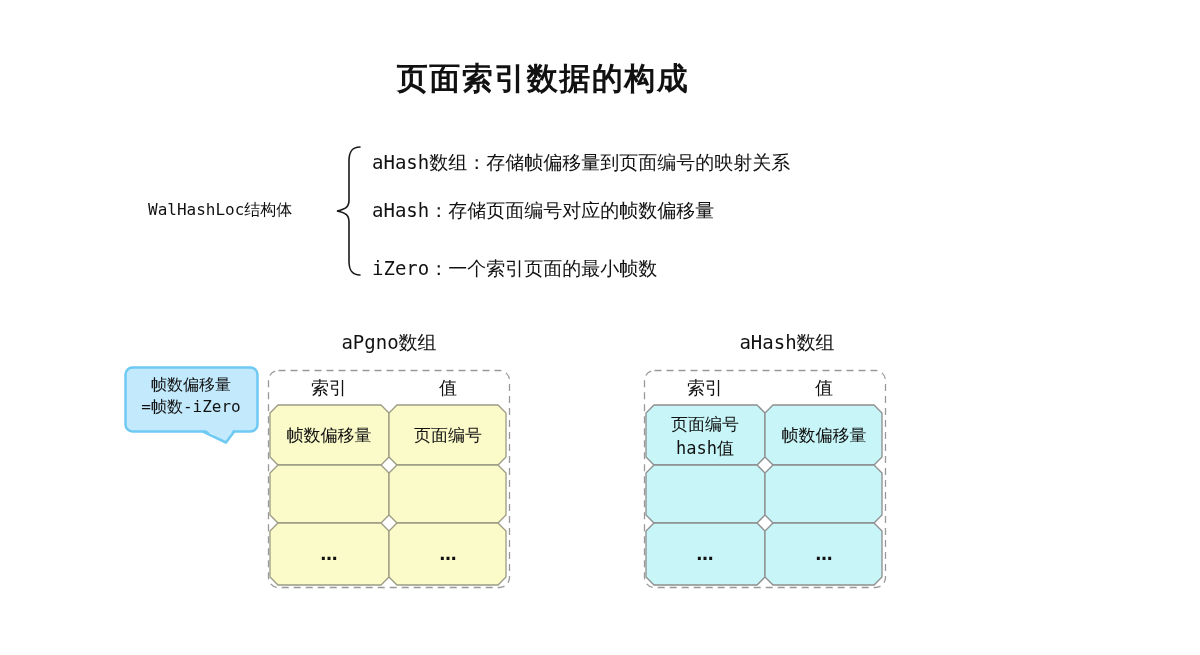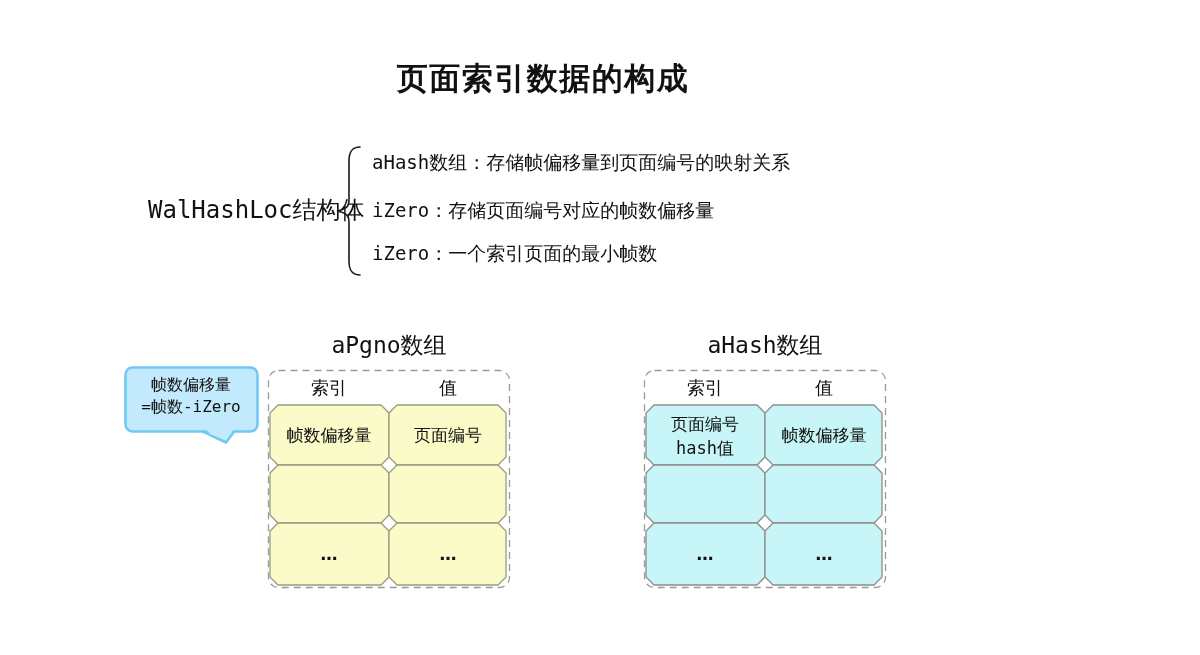--- a/index.html
+++ b/index.html
@@ -7,28 +7,28 @@
     width:1200px;height:655px;position:relative;background:#ffffff;
     font-family:"DejaVu Sans",sans-serif;color:#111;overflow:hidden;
   }
   .abs{position:absolute;}
   .title{
     top:58px;left:543px;transform:translateX(-50%);
     font-size:31px;font-weight:bold;letter-spacing:1.5px;white-space:nowrap;
   }
   .code-font{font-family:"DejaVu Sans Mono","DejaVu Sans",sans-serif;}
   .struct-name{
-    top:199px;left:148px;font-size:24px;line-height:22px;white-space:nowrap;
+    top:199px;left:148px;font-size:16px;line-height:22px;white-space:nowrap;
   }
   .member{left:372px;font-size:19px;line-height:22px;white-space:nowrap;}
   .member.m0{top:151px;}
   .member.m1{top:199px;}
-  .member.m2{top:242px;}
+  .member.m2{top:257px;}
   .tbl-label{
-    top:330px;width:244px;text-align:center;font-size:23px;white-space:nowrap;
+    top:330px;width:244px;text-align:center;font-size:19px;white-space:nowrap;
   }
   svg text{
     font-family:"DejaVu Sans",sans-serif;fill:#111;text-anchor:middle;
   }
   svg .hdr text{font-size:18px;}
   svg .cell-label{font-size:17px;}
   svg .dots{font-size:17px;font-weight:bold;}
   svg rect.dash{
     fill:none;stroke:#999999;stroke-width:1.3;stroke-dasharray:7 5;
   }
@@ -45,21 +45,21 @@
 
 <div class="abs title">页面索引数据的构成</div>
 
 <div class="abs struct-name code-font">WalHashLoc结构体</div>
 
 <svg class="abs brace" style="left:330px;top:144px" width="36" height="134" viewBox="0 0 36 134">
   <path d="M 30,3 C 21,3 19,9 19,17 L 19,56 C 19,63 16,65 7,67 C 16,69 19,71 19,78 L 19,117 C 19,125 21,131 30,131"></path>
 </svg>
 
 <div class="abs member m0 code-font">aHash数组：存储帧偏移量到页面编号的映射关系</div>
-<div class="abs member m1 code-font">iZero：存储页面编号对应的帧数偏移量</div>
+<div class="abs member m1 code-font">aHash：存储页面编号对应的帧数偏移量</div>
 <div class="abs member m2 code-font">iZero：一个索引页面的最小帧数</div>
 
 <svg class="abs" style="left:121px;top:362px" width="142" height="92" viewBox="0 0 142 92">
   <rect class="bubble-rect" x="4.5" y="5.5" width="132" height="64" rx="7"></rect>
   <path class="bubble-tail-fill" d="M82,66.5 L105,80.5 L113,66.5 Z"></path>
   <path class="bubble-tail-stroke" d="M82,69.7 L105,80.5 L113,69.7"></path>
   <text class="callout-text" x="70" y="28">帧数偏移量</text>
   <text class="callout-text code-font" x="70" y="50">=帧数-iZero</text>
 </svg>
 
@@ -80,21 +80,21 @@
     <path d="M130,154 H231 L239,162 V208 L231,216 H130 L122,208 V162 Z"></path>
   </g>
   <g>
     <text class="cell-label" x="62" y="72">帧数偏移量</text>
     <text class="cell-label" x="181" y="72">页面编号</text>
     <text class="dots" x="62" y="191">…</text>
     <text class="dots" x="181" y="191">…</text>
   </g>
 </svg>
 
-<div class="abs tbl-label code-font" style="left:643px">aHash数组</div>
+<div class="abs tbl-label code-font" style="left:665px">aHash数组</div>
 
 <svg class="abs" style="left:643px;top:369px" width="244" height="220" viewBox="0 0 244 220">
   <rect class="dash" x="1.5" y="1.5" width="241" height="217" rx="10"></rect>
   <g class="hdr">
     <text x="62" y="25">索引</text>
     <text x="181" y="25">值</text>
   </g>
   <g class="cyan">
     <path d="M11,36 H114 L122,44 V88 L114,96 H11 L3,88 V44 Z"></path>
     <path d="M130,36 H231 L239,44 V88 L231,96 H130 L122,88 V44 Z"></path>

